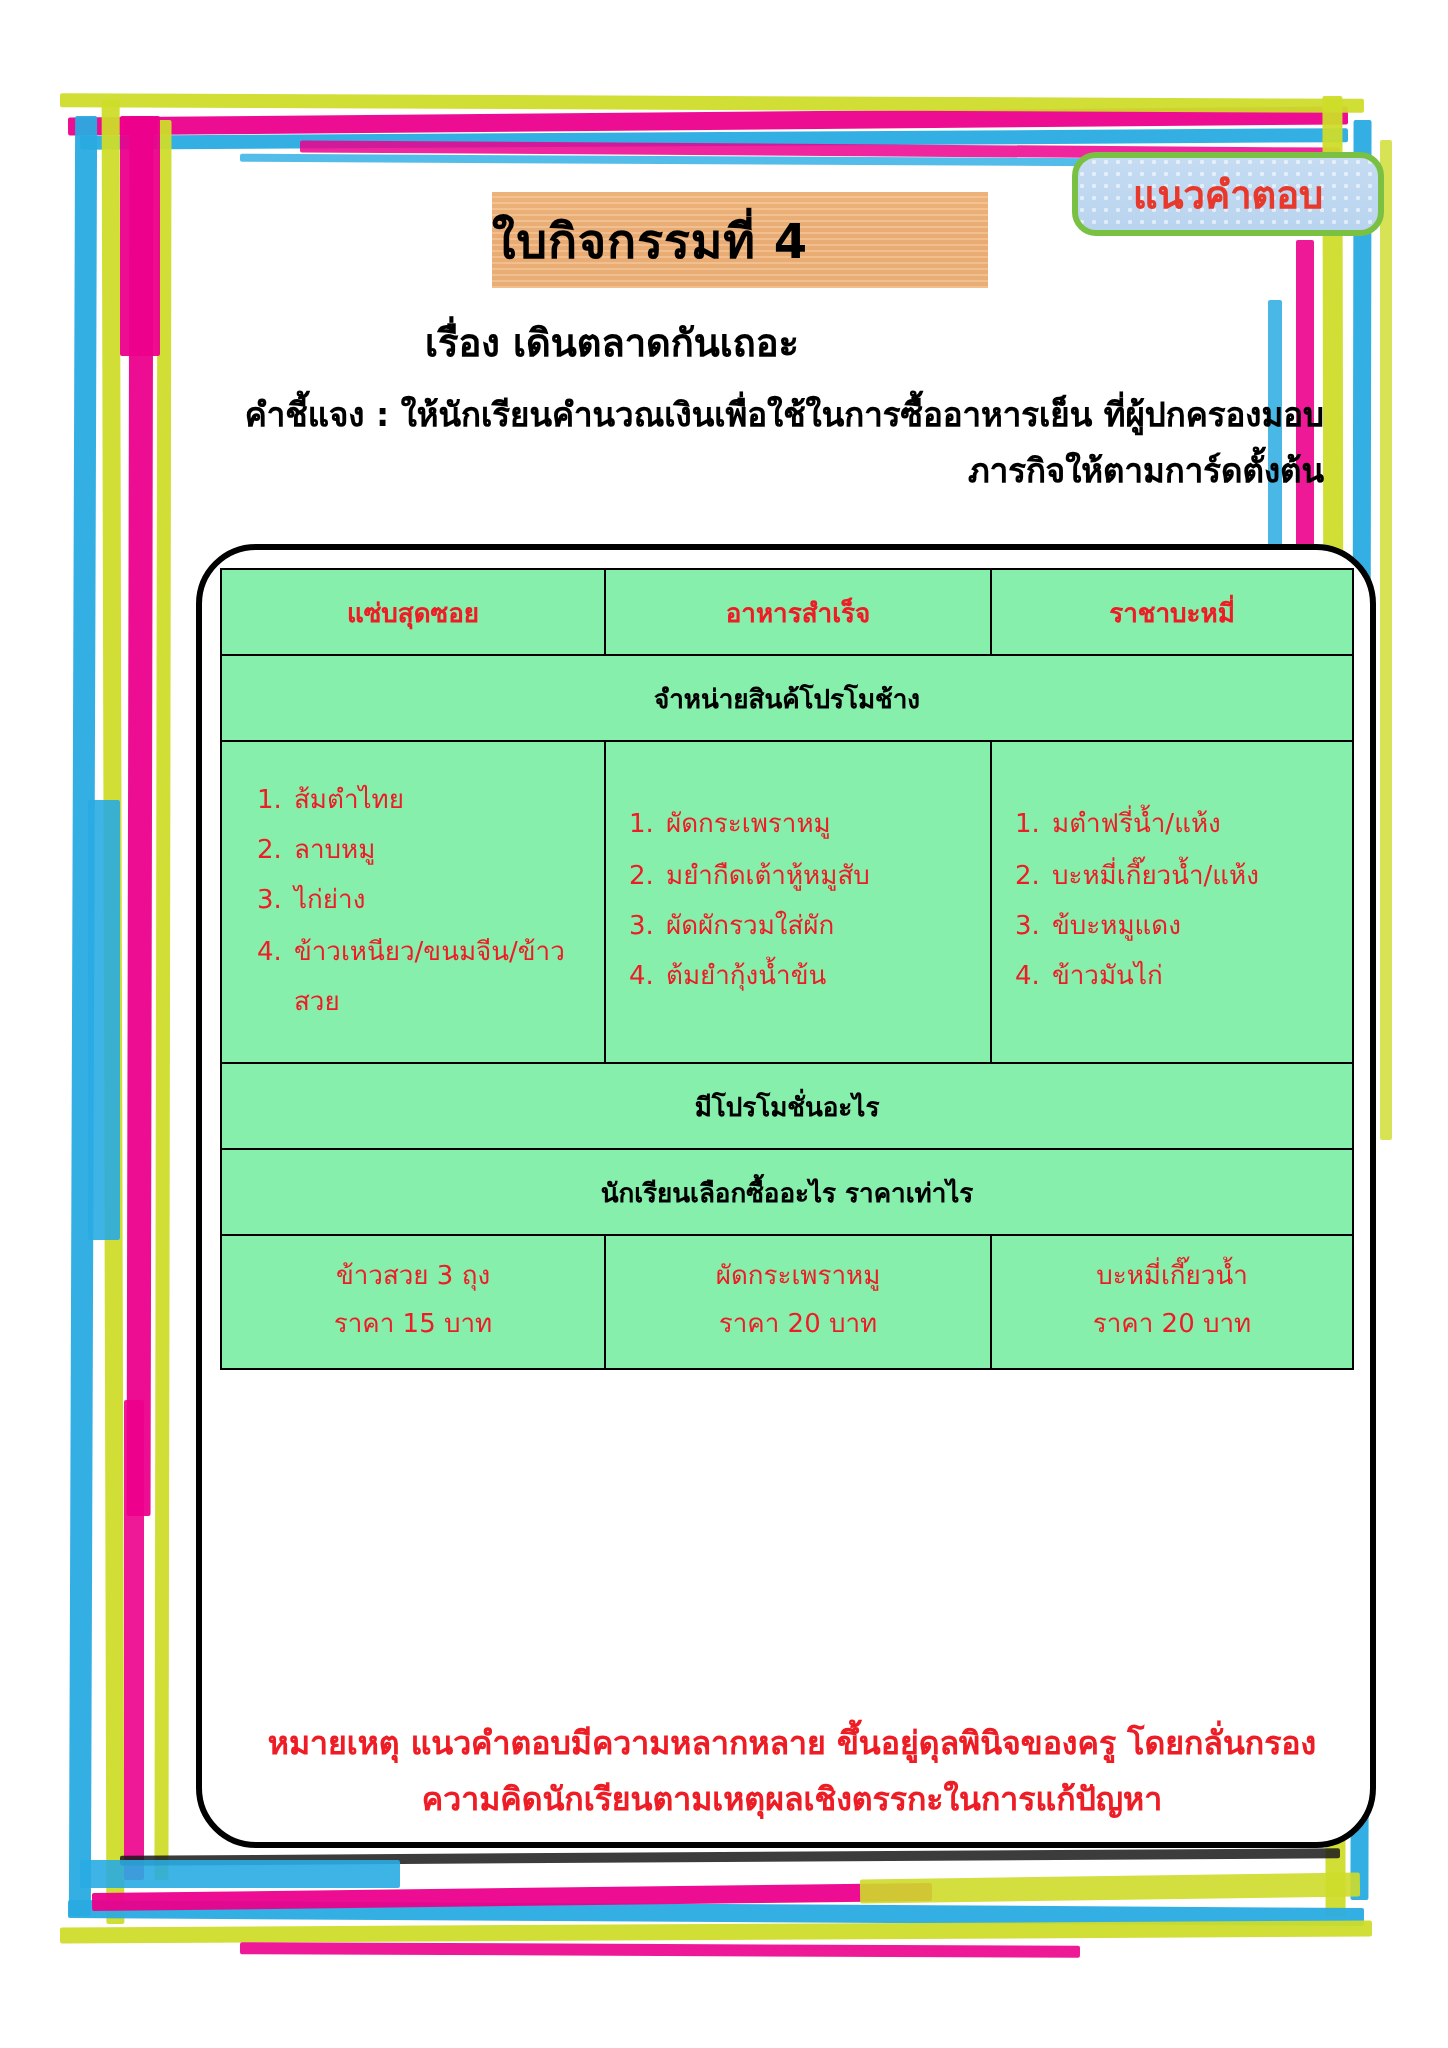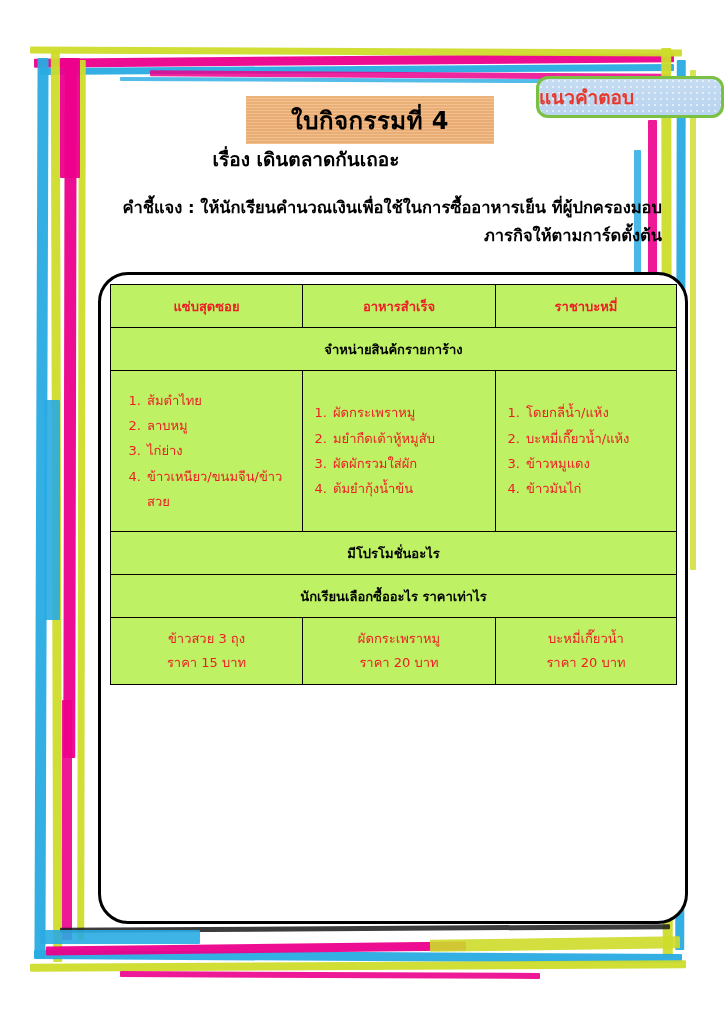--- a/index.html
+++ b/index.html
@@ -43,58 +43,58 @@
       repeating-linear-gradient(
         0deg,
         rgba(255,255,255,0.16) 0px,
         rgba(255,255,255,0.16) 1px,
         rgba(0,0,0,0.03) 1px,
         rgba(0,0,0,0.03) 3px
       ),
       linear-gradient(180deg, #f3b87e 0%, #efb177 50%, #f0b479 100%);
     display: flex;
     align-items: center;
-    justify-content: center;
   }
   #title-banner .title-text {
     font-size: 24px;
     font-weight: bold;
     color: #000000;
     letter-spacing: 0.5px;
     white-space: nowrap;
   }
 
   
   #answer-badge {
     position: absolute;
     left: 536px;
     top: 76px;
-    width: 188px;
+    width: 156px;
     height: 42px;
     box-sizing: border-box;
     border: 3px solid #7ac143;
     border-radius: 12px;
     background:
       radial-gradient(circle at 2px 2px, rgba(255,255,255,0.55) 1px, transparent 1.2px) 0 0/6px 6px,
       linear-gradient(180deg, #c5dcf2 0%, #b9d4ef 100%);
     display: flex;
     align-items: center;
+    justify-content: center;
   }
   #answer-badge .badge-text {
     font-size: 19px;
     font-weight: bold;
     color: #e8382b;
     white-space: nowrap;
   }
 
   
   #subtitle {
     position: absolute;
     left: 0;
-    top: 144px;
+    top: 156px;
     width: 612px;
     text-align: center;
     font-size: 19px;
     font-weight: bold;
     color: #000000;
   }
   #instructions {
     position: absolute;
     left: 102px;
     top: 194px;
@@ -120,21 +120,21 @@
   }
 
   
   #activity-table {
     position: absolute;
     left: 110px;
     top: 284px;
     width: 566px;
     border-collapse: collapse;
     table-layout: fixed;
-    background: #bef264;
+    background: #86efac;
   }
   #activity-table td {
     border: 1.6px solid #000000;
     padding: 5px 6px;
     vertical-align: middle;
     font-size: 13px;
   }
   col.c1 { width: 192px; }
   col.c2 { width: 193px; }
   col.c3 { width: 181px; }
@@ -249,56 +249,57 @@
         <col class="c2">
         <col class="c3">
     </colgroup>
     <tbody>
         <tr>
           <td class="th-cell">แซ่บสุดซอย</td>
           <td class="th-cell">อาหารสำเร็จ</td>
           <td class="th-cell">ราชาบะหมี่</td>
         </tr>
         <tr>
-          <td class="section-cell" colspan="3">จำหน่ายสินค้กรายการ้าง</td>
+          <td class="section-cell" colspan="3">จำหน่ายสินค้โปรโมช้าง</td>
         </tr>
         <tr>
           <td class="list-cell indent">
             <ol>
               <li>ส้มตำไทย</li>
               <li>ลาบหมู</li>
               <li>ไก่ย่าง</li>
               <li>ข้าวเหนียว/ขนมจีน/ข้าวสวย</li>
             </ol>
           </td>
           <td class="list-cell">
             <ol>
               <li>ผัดกระเพราหมู</li>
               <li>มยำกืดเต้าหู้หมูสับ</li>
               <li>ผัดผักรวมใส่ผัก</li>
               <li>ต้มยำกุ้งน้ำข้น</li>
             </ol>
           </td>
           <td class="list-cell">
             <ol>
-              <li>โดยกลี่น้ำ/แห้ง</li>
+              <li>มตำฟรี่น้ำ/แห้ง</li>
               <li>บะหมี่เกี๊ยวน้ำ/แห้ง</li>
-              <li>ข้าวหมูแดง</li>
+              <li>ข้บะหมูแดง</li>
               <li>ข้าวมันไก่</li>
             </ol>
           </td>
         </tr>
         <tr>
           <td class="section-cell" colspan="3">มีโปรโมชั่นอะไร</td>
         </tr>
         <tr>
           <td class="section-cell" colspan="3">นักเรียนเลือกซื้ออะไร ราคาเท่าไร</td>
         </tr>
         <tr>
           <td class="answer-cell">ข้าวสวย 3 ถุง<br>ราคา 15 บาท</td>
           <td class="answer-cell">ผัดกระเพราหมู<br>ราคา 20 บาท</td>
           <td class="answer-cell">บะหมี่เกี๊ยวน้ำ<br>ราคา 20 บาท</td>
         </tr>
       </tbody>
   </table>
 
+  <div id="footer-note">หมายเหตุ แนวคำตอบมีความหลากหลาย ขึ้นอยู่ดุลพินิจของครู โดยกลั่นกรองความคิดนักเรียนตามเหตุผลเชิงตรรกะในการแก้ปัญหา</div>
 
 </div>
 
 </body></html>

